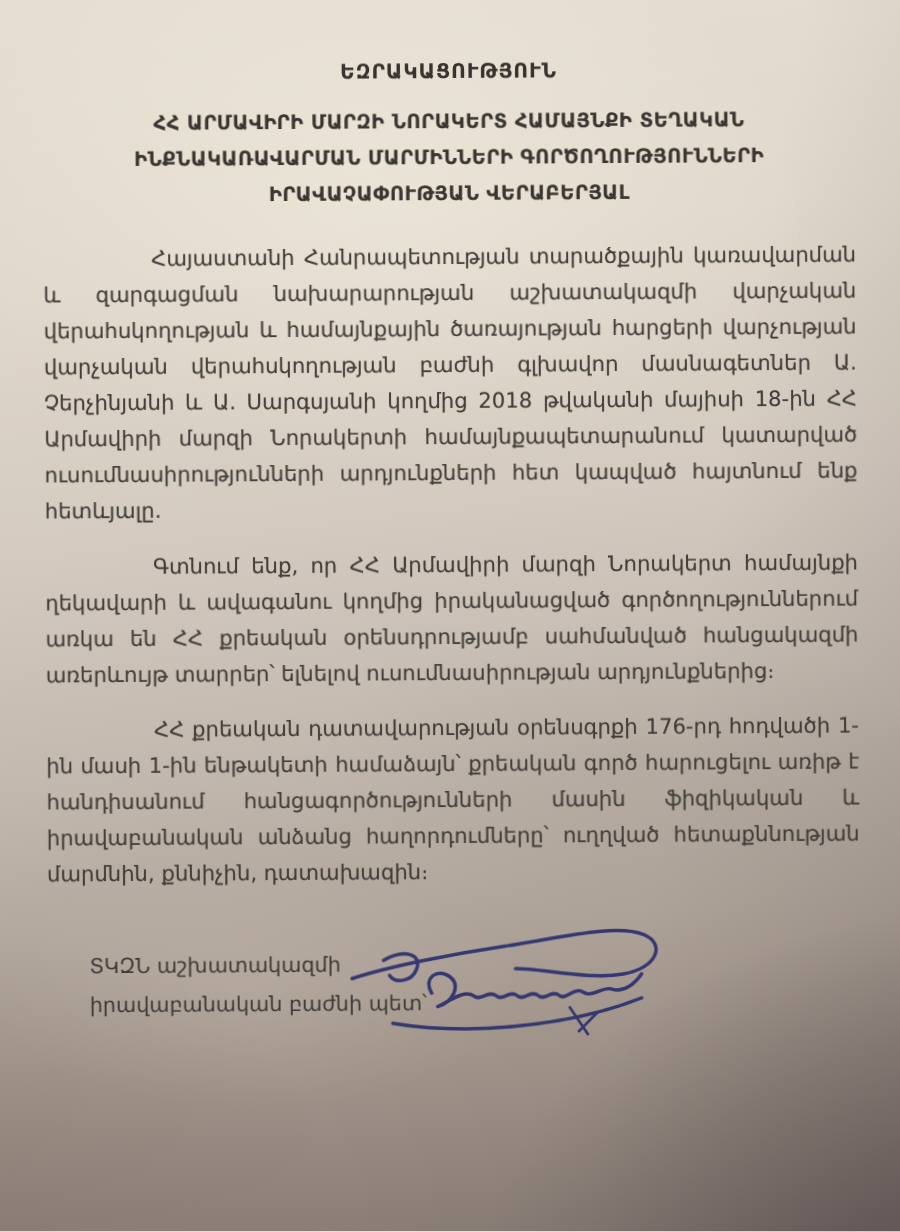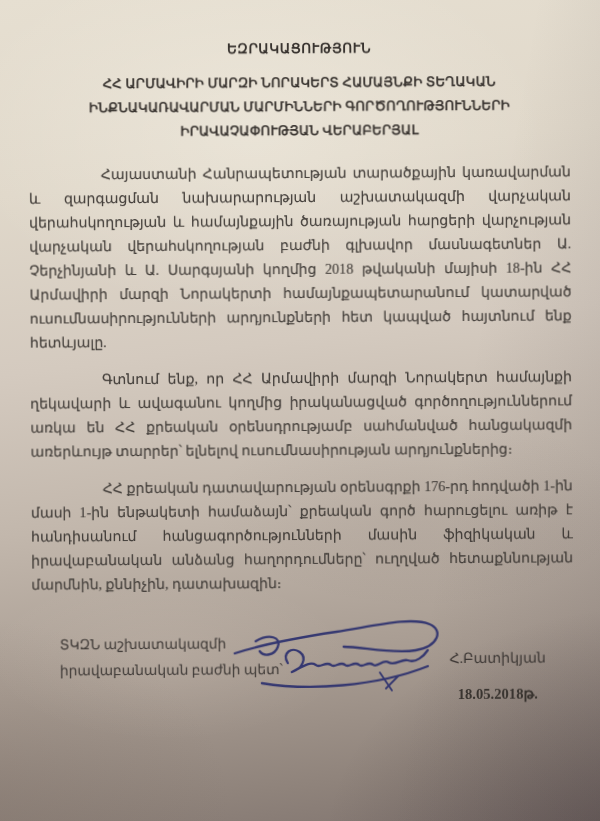--- a/index.html
+++ b/index.html
@@ -14,21 +14,20 @@
   
   .photo {
     position: relative;
     width: 600px;
     height: 821px;
     background:
       radial-gradient(ellipse 420px 260px at 42% 16%, rgba(255,252,242,0.30), rgba(255,255,255,0) 70%),
       radial-gradient(ellipse 500px 380px at 108% 104%, rgba(52,42,46,0.38), rgba(0,0,0,0) 65%),
       radial-gradient(ellipse 420px 300px at -5% 98%, rgba(118,104,95,0.28), rgba(0,0,0,0) 62%),
       linear-gradient(173deg, #e6dfd1 0%, #e0d8ca 22%, #d4cabf 42%, #c2b7ac 60%, #a89c92 78%, #8f837b 92%, #80746f 100%);
-    font-family: Liberation Serif, serif;
   }
 
   
   .photo::after {
     content: "";
     position: absolute;
     inset: 0;
     pointer-events: none;
     background:
       radial-gradient(ellipse 260px 120px at 28% 80%, rgba(255,240,228,0.10), rgba(0,0,0,0) 70%),
@@ -148,20 +147,16 @@
         <path d="M3 42 C28 34 70 26 105 21 C140 16 180 6 198 14 C212 20 207 36 184 40 C160 44 130 36 112 36"></path>
         <path d="M24 30 C38 22 50 26 46 36 C43 44 32 46 28 40"></path>
 
         <path d="M56 52 C50 42 60 35 68 41 C76 47 70 58 60 61 C70 56 78 50 84 54 C88 58 94 50 99 54 C103 58 108 50 113 54 C117 58 122 50 127 54 C131 58 136 50 141 54 C145 58 151 48 157 52 C163 56 170 48 176 50 C184 53 192 46 196 40"></path>
 
         <path d="M30 72 C75 80 145 76 196 56"></path>
 
         <path d="M148 62 L160 80 M154 78 L166 66" stroke-width="1.8"></path>
       </svg>
 
-      <div class="sig-right">
-        <span class="sig-name">Հ.Բատիկյան</span>
-        <span class="sig-date">18.05.2018թ.</span>
-      </div>
 
     </div>
   </div>
 </div>
 
 </body></html>

